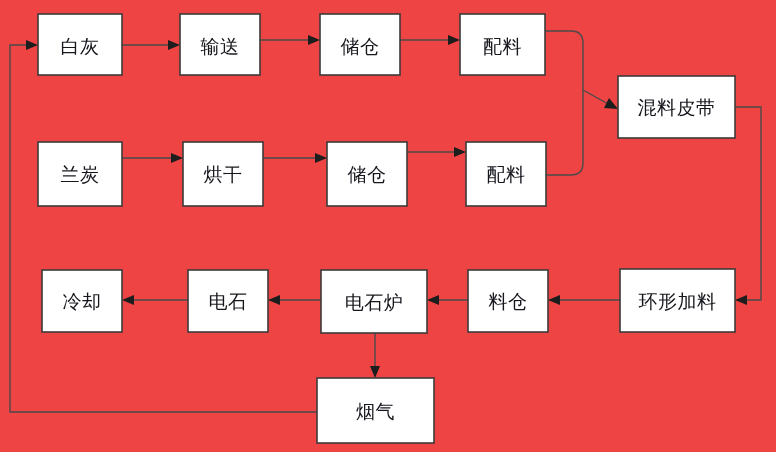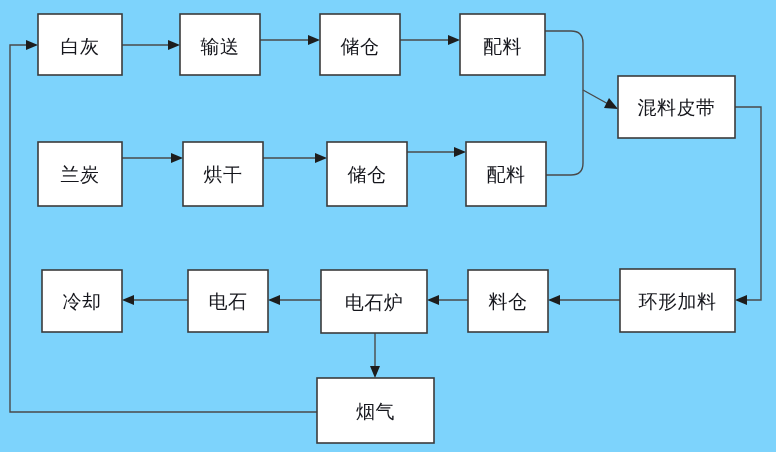--- a/index.html
+++ b/index.html
@@ -7,21 +7,21 @@
     padding: 0;
     background: #ffffff;
   }
   body {
     font-family: "DejaVu Sans", "Liberation Sans", sans-serif;
   }
   #diagram-root {
     position: relative;
     width: 776px;
     height: 452px;
-    background: #7dd3fc;
+    background: #ef4444;
     overflow: hidden;
   }
   svg#flow-svg {
     position: absolute;
     left: 0;
     top: 0;
     width: 776px;
     height: 452px;
     display: block;
   }

